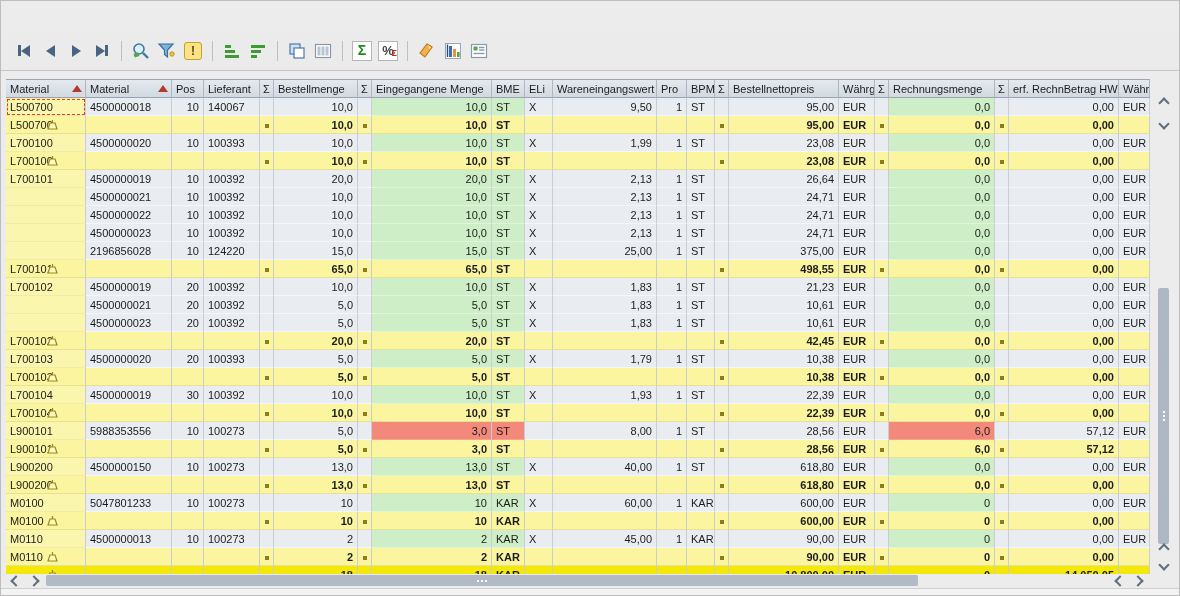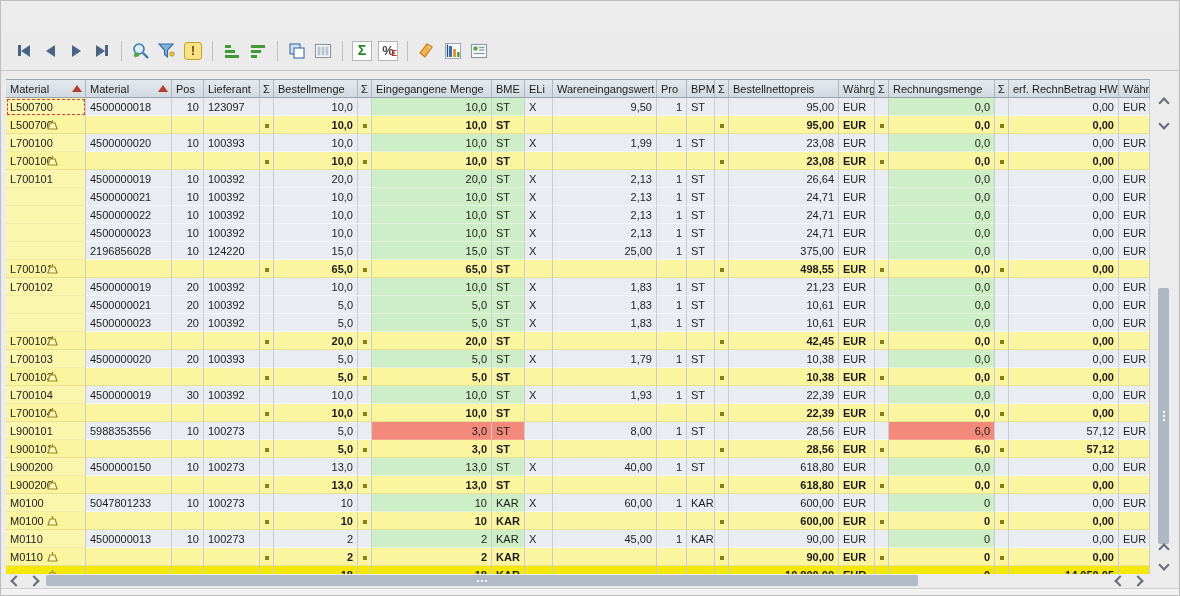--- a/index.html
+++ b/index.html
@@ -206,21 +206,21 @@
             <th class="c"><span>Σ</span></th>
             <th class="r"><span>erf. RechnBetrag HW</span></th>
             <th class=""><span>Währg</span></th>
           </tr>
         </thead>
         <tbody>
           <tr class="data">
             <td class="key sel"><span>L500700</span></td>
             <td class=""><span>4500000018</span></td>
             <td class="r"><span>10</span></td>
-            <td class=""><span>123097</span></td>
+            <td class=""><span>140067</span></td>
             <td class="c"></td>
             <td class="r"><span>10,0</span></td>
             <td class="c"></td>
             <td class="r recv"><span>10,0</span></td>
             <td class="recv"><span>ST</span></td>
             <td class=""><span>X</span></td>
             <td class="r"><span>9,50</span></td>
             <td class="r"><span>1</span></td>
             <td class=""><span>ST</span></td>
             <td class="c"></td>

